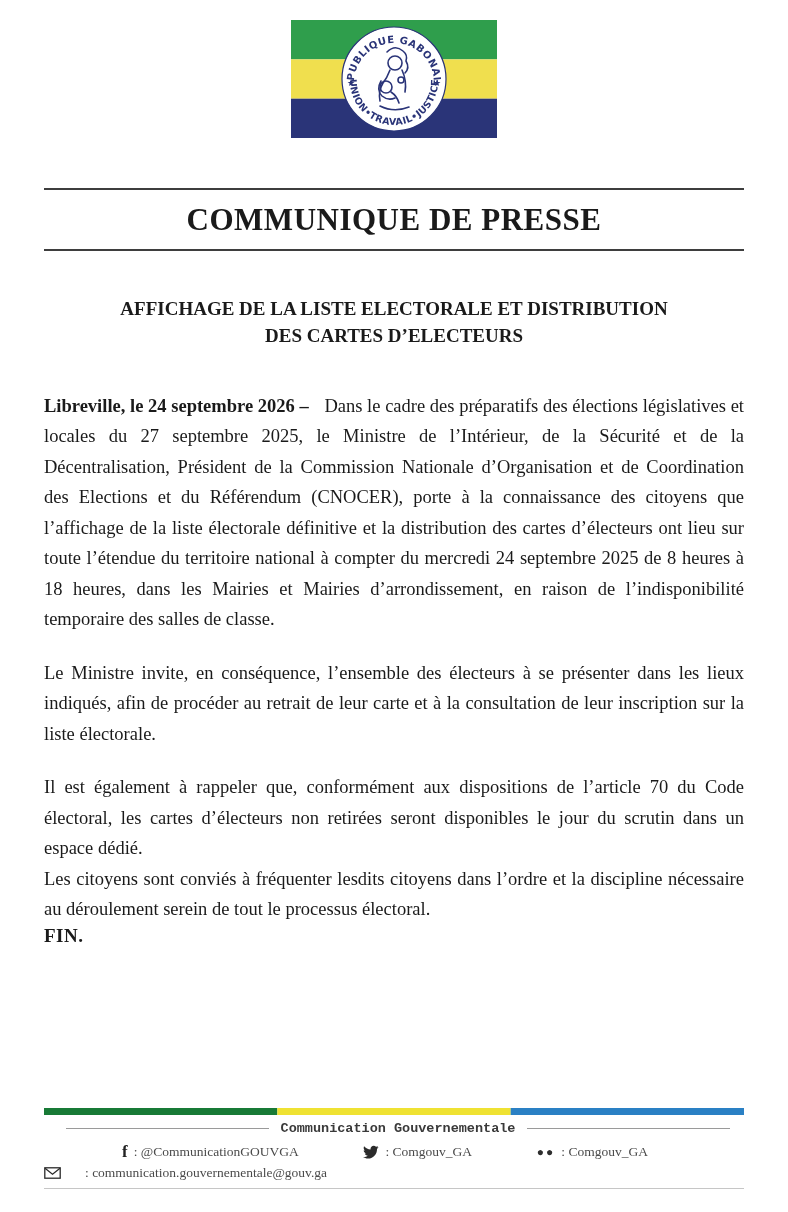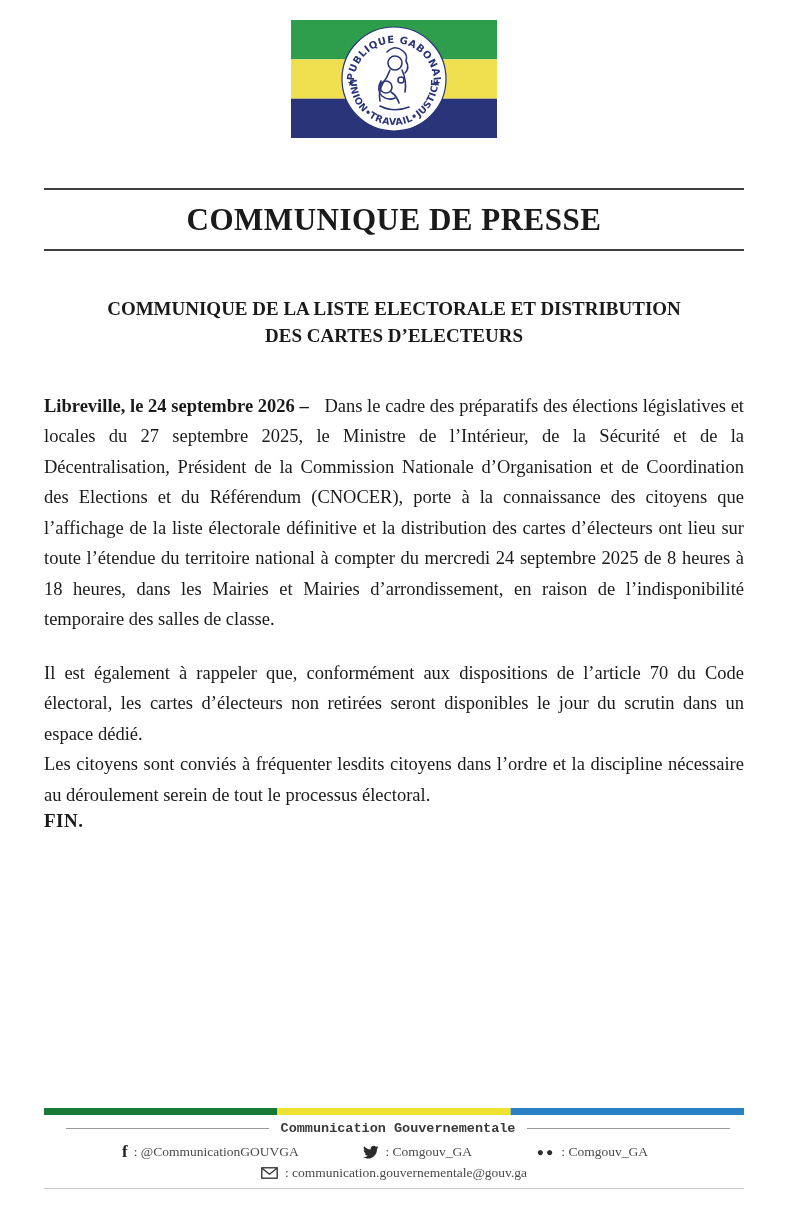--- a/index.html
+++ b/index.html
@@ -26,21 +26,21 @@
   .tricolor { display:block; width:100%; height:7px; }
   .band-row { display:flex; align-items:center; margin-top:6px; }
   .band-line { flex:1; height:1px; background:#9a9a9a; }
   .band-line.l { margin-left:22px; }
   .band-line.r { margin-right:14px; }
   .band-title { font-weight:700; font-size:13.5px; color:#3a3a3a; padding:0 12px; white-space:nowrap;font-family:Liberation Mono, monospace; }
   .social-row { display:flex; justify-content:space-between; align-items:center; margin-top:7px; padding:0 96px 0 78px; font-size:13.5px; }
   .social-item { display:flex; align-items:center; gap:6px; white-space:nowrap; }
   .fb-glyph { font-weight:700; font-size:17px; color:#222; line-height:1; }
   .dots-glyph { font-size:12px; letter-spacing:2px; color:#2e2e2e; line-height:1; }
-  .email-row { display:flex; justify-content:center; align-items:center; gap:7px; margin-top:5px; font-size:13.5px; }
+  .email-row { display:flex; align-items:center; gap:24px; margin-top:5px; font-size:13.5px; }
   .footer-bottom-line { height:1px; background:#c6c6c6; margin-top:7px; }
 </style>
 </head>
 <body>
 
 <div class="page">
 
   <div class="logo-wrap">
     <svg width="206" height="118" viewBox="0 0 206 118">
       <rect x="0" y="0" width="206" height="39.4" fill="#2f9e4c"></rect>
@@ -75,29 +75,30 @@
       </g>
     </svg>
   </div>
 
 
   <hr class="rule rule-top">
   <h1 class="doc-title">COMMUNIQUE DE PRESSE</h1>
   <hr class="rule">
 
   <h2 class="subject">
-    <span>COMMUNIQUE DE LA LISTE ELECTORALE ET DISTRIBUTION</span><br>
+    <span>AFFICHAGE DE LA LISTE ELECTORALE ET DISTRIBUTION</span><br>
     <span>DES CARTES D’ELECTEURS</span>
   </h2>
 
   <p class="body-par p1">
     <strong class="p-lead">Libreville, le 24 septembre 2026 –</strong>
     <span>Dans le cadre des préparatifs des élections législatives et locales du 27 septembre 2025, le Ministre de l’Intérieur, de la Sécurité et de la Décentralisation, Président de la Commission Nationale d’Organisation et de Coordination des Elections et du Référendum (CNOCER), porte à la connaissance des citoyens que l’affichage de la liste électorale définitive et la distribution des cartes d’électeurs ont lieu sur toute l’étendue du territoire national à compter du mercredi 24 septembre 2025 de 8 heures à 18 heures, dans les Mairies et Mairies d’arrondissement, en raison de l’indisponibilité temporaire des salles de classe.</span>
   </p>
 
+  <p class="body-par">Le Ministre invite, en conséquence, l’ensemble des électeurs à se présenter dans les lieux indiqués, afin de procéder au retrait de leur carte et à la consultation de leur inscription sur la liste électorale.</p>
 
 
   <p class="body-par">Il est également à rappeler que, conformément aux dispositions de l’article 70 du Code électoral, les cartes d’électeurs non retirées seront disponibles le jour du scrutin dans un espace dédié.</p>
   <p class="body-par p-follow">Les citoyens sont conviés à fréquenter lesdits citoyens dans l’ordre et la discipline nécessaire au déroulement serein de tout le processus électoral.</p>
 
   <p class="fin">FIN.</p>
 
   <div class="footer">
     <svg class="tricolor" viewBox="0 0 300 7" preserveAspectRatio="none">
       <rect x="0" y="0" width="100" height="7" fill="#187a36"></rect>

